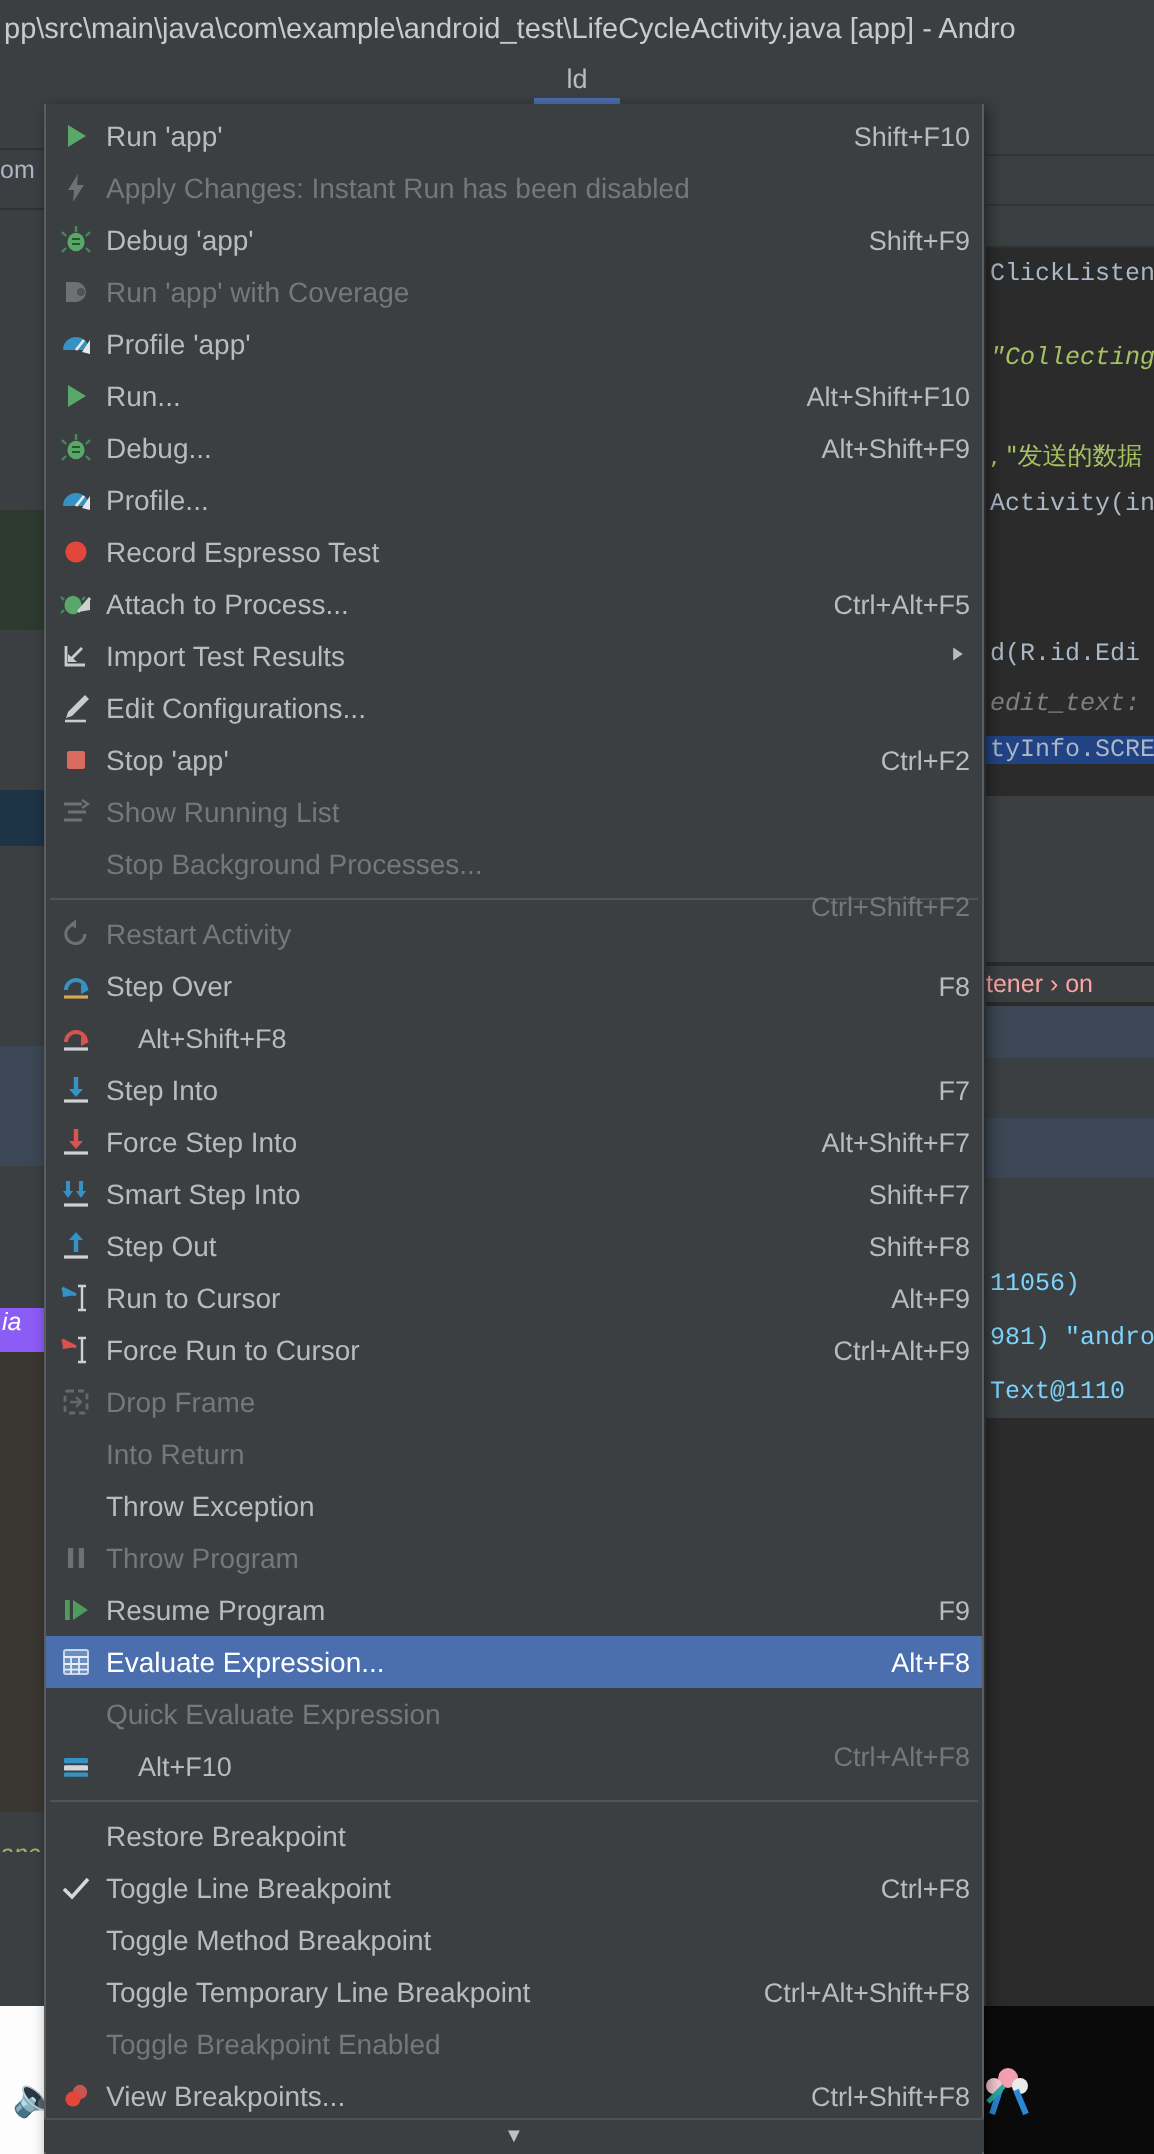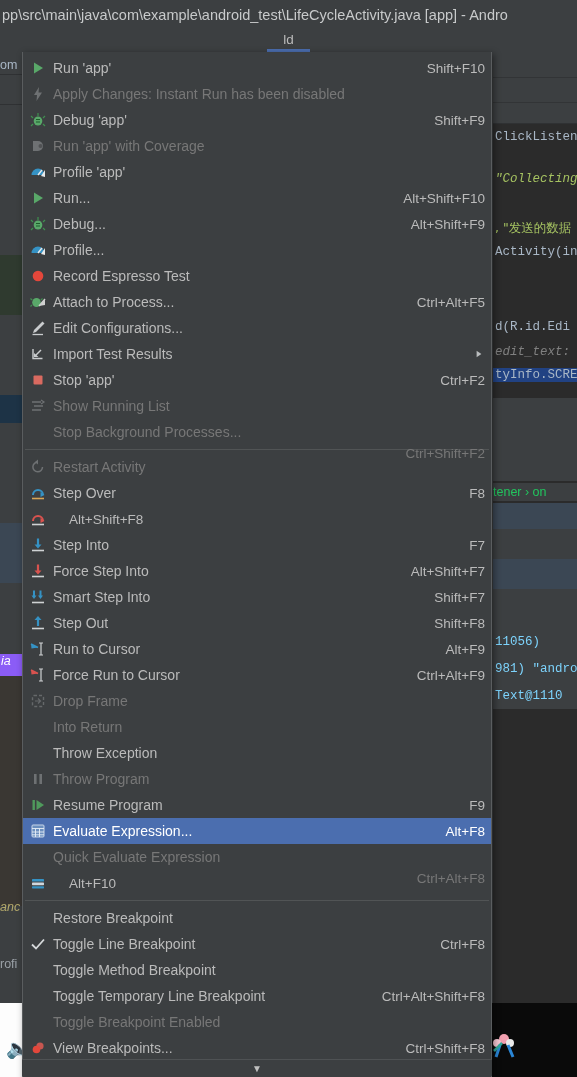--- a/index.html
+++ b/index.html
@@ -49,21 +49,21 @@
   .code-line.cmt { color: #808080; font-style: italic; }
   .code-line.cjk { color: #a5c261; font-family: "DejaVu Sans", sans-serif; }
   .code-sel {
     position: absolute; left: 493px; background: #214283; color: #a9b7c6;
     font-family: "Liberation Mono", monospace; font-size: 12.5px;
     white-space: nowrap; padding: 0 2px;
   }
 
   .bg-breadcrumb {
     position: absolute; left: 493px; top: 483px; width: 84px; height: 18px;
-    background: #3c3f41; color: #22c55e; font-size: 12.5px;
+    background: #3c3f41; color: #fca5a5; font-size: 12.5px;
     font-family: "Liberation Sans", sans-serif; white-space: nowrap;
     display: flex; align-items: center;
   }
   .bg-band {
     position: absolute; left: 493px; width: 84px; background: #3b4754;
   }
   .bg-strip-dark {
     position: absolute; left: 493px; width: 84px; background: #3c3f41;
   }
   .dbg-line {
@@ -83,21 +83,21 @@
     position: absolute; left: 6px; top: 1037px; font-size: 19px; color: #3b3b3b;
   }
   .flower {
     position: absolute; left: 490px; top: 1031px; width: 30px; height: 30px;
   }
 
   
   .sliver { position: absolute; left: 0; width: 22px; }
   .sliver-text {
     position: absolute; left: 0; font-size: 12.5px; color: #a9b7c6;
-    font-family: "Liberation Sans", sans-serif; white-space: nowrap;
+    font-family: "Liberation Sans", sans-serif; white-space: nowrap; margin-top: 20px;
   }
   .sliver-text.ital { font-style: italic; }
   .sliver-sel {
     position: absolute; left: 0; width: 22px; background: #8b5cf6; color: #ffffff;
     font-size: 12.5px; font-style: italic; font-family: "Liberation Sans", sans-serif;
   }
 
   
   .menu {
     position: absolute; left: 22px; top: 52px; width: 470px;
@@ -301,38 +301,38 @@
             <path d="M9 12 L15 5 L15 11 Z" fill="#d0d0d0"></path>
             <path d="M9 12 L15 5" stroke="#d0d0d0" stroke-width="1.4"></path>
           </svg>
         </div>
         <div class="mi-lbl">Attach to Process...</div>
         <div class="mi-key">Ctrl+Alt+F5</div>
       </div>
       <div class="mi">
         <div class="mi-ico">
           <svg class="ic" viewBox="0 0 16 16">
-            <path d="M12.5 1.5 L14.5 3.5 L6 12 L3 13 L4 10 Z" fill="#c9ccce"></path>
-            <path d="M2.5 14.5 H13" stroke="#c9ccce" stroke-width="1.3"></path>
-          </svg>
-        </div>
-        <div class="mi-lbl">Edit Configurations...</div>
-      </div>
-      <div class="mi">
-        <div class="mi-ico">
-          <svg class="ic" viewBox="0 0 16 16">
             <path d="M3 3 V12.5 H12.5" stroke="#c9ccce" stroke-width="1.4" fill="none"></path>
             <path d="M11 4 L5 10" stroke="#c9ccce" stroke-width="1.4"></path>
             <path d="M4 7 L4 11 L8.5 11 Z" fill="#c9ccce"></path>
           </svg>
         </div>
         <div class="mi-lbl">Import Test Results</div>
         <div class="mi-arrow"><svg viewBox="0 0 10 10" width="8" height="8">
             <path d="M2 1 L8 5 L2 9 Z" fill="#b9bcbe"></path>
           </svg></div>
+      </div>
+      <div class="mi">
+        <div class="mi-ico">
+          <svg class="ic" viewBox="0 0 16 16">
+            <path d="M12.5 1.5 L14.5 3.5 L6 12 L3 13 L4 10 Z" fill="#c9ccce"></path>
+            <path d="M2.5 14.5 H13" stroke="#c9ccce" stroke-width="1.3"></path>
+          </svg>
+        </div>
+        <div class="mi-lbl">Edit Configurations...</div>
       </div>
       <div class="mi">
         <div class="mi-ico">
           <svg class="ic" viewBox="0 0 16 16">
             <rect x="3.5" y="3.5" width="9" height="9" rx="1" fill="#d96a60"></rect>
           </svg>
         </div>
         <div class="mi-lbl">Stop 'app'</div>
         <div class="mi-key">Ctrl+F2</div>
       </div>

